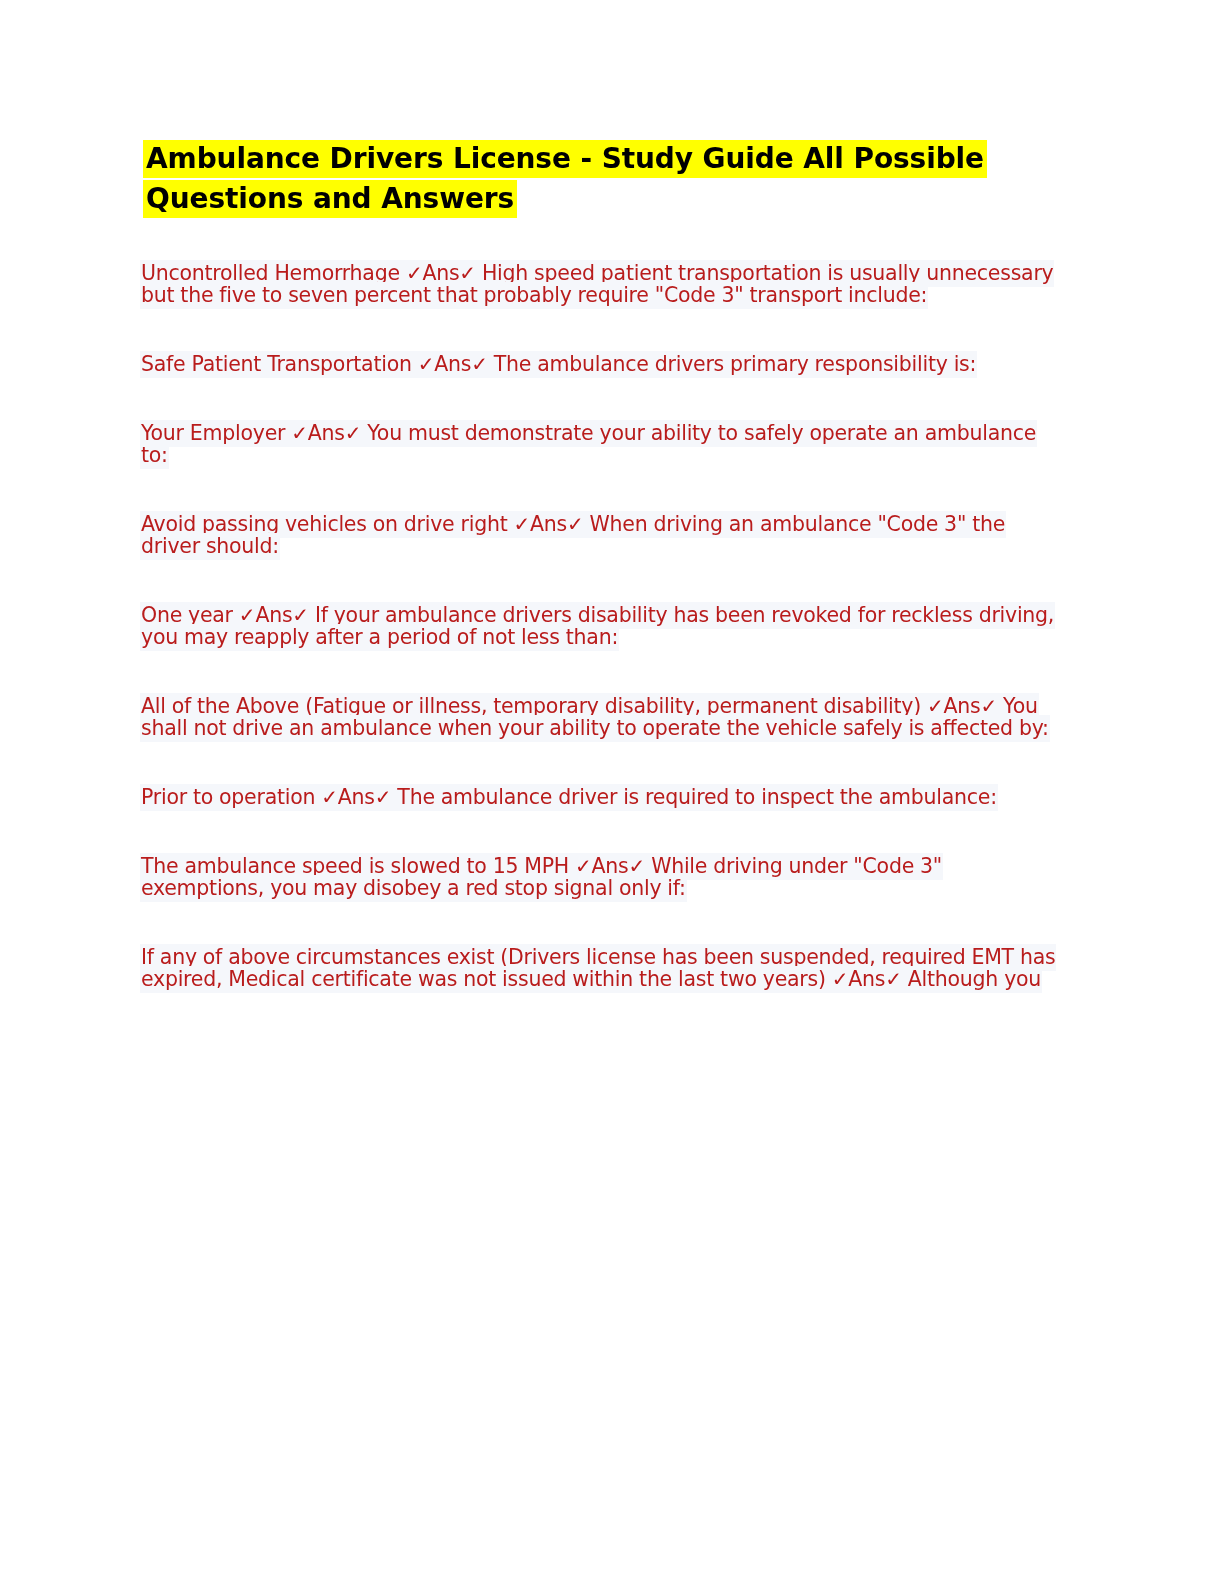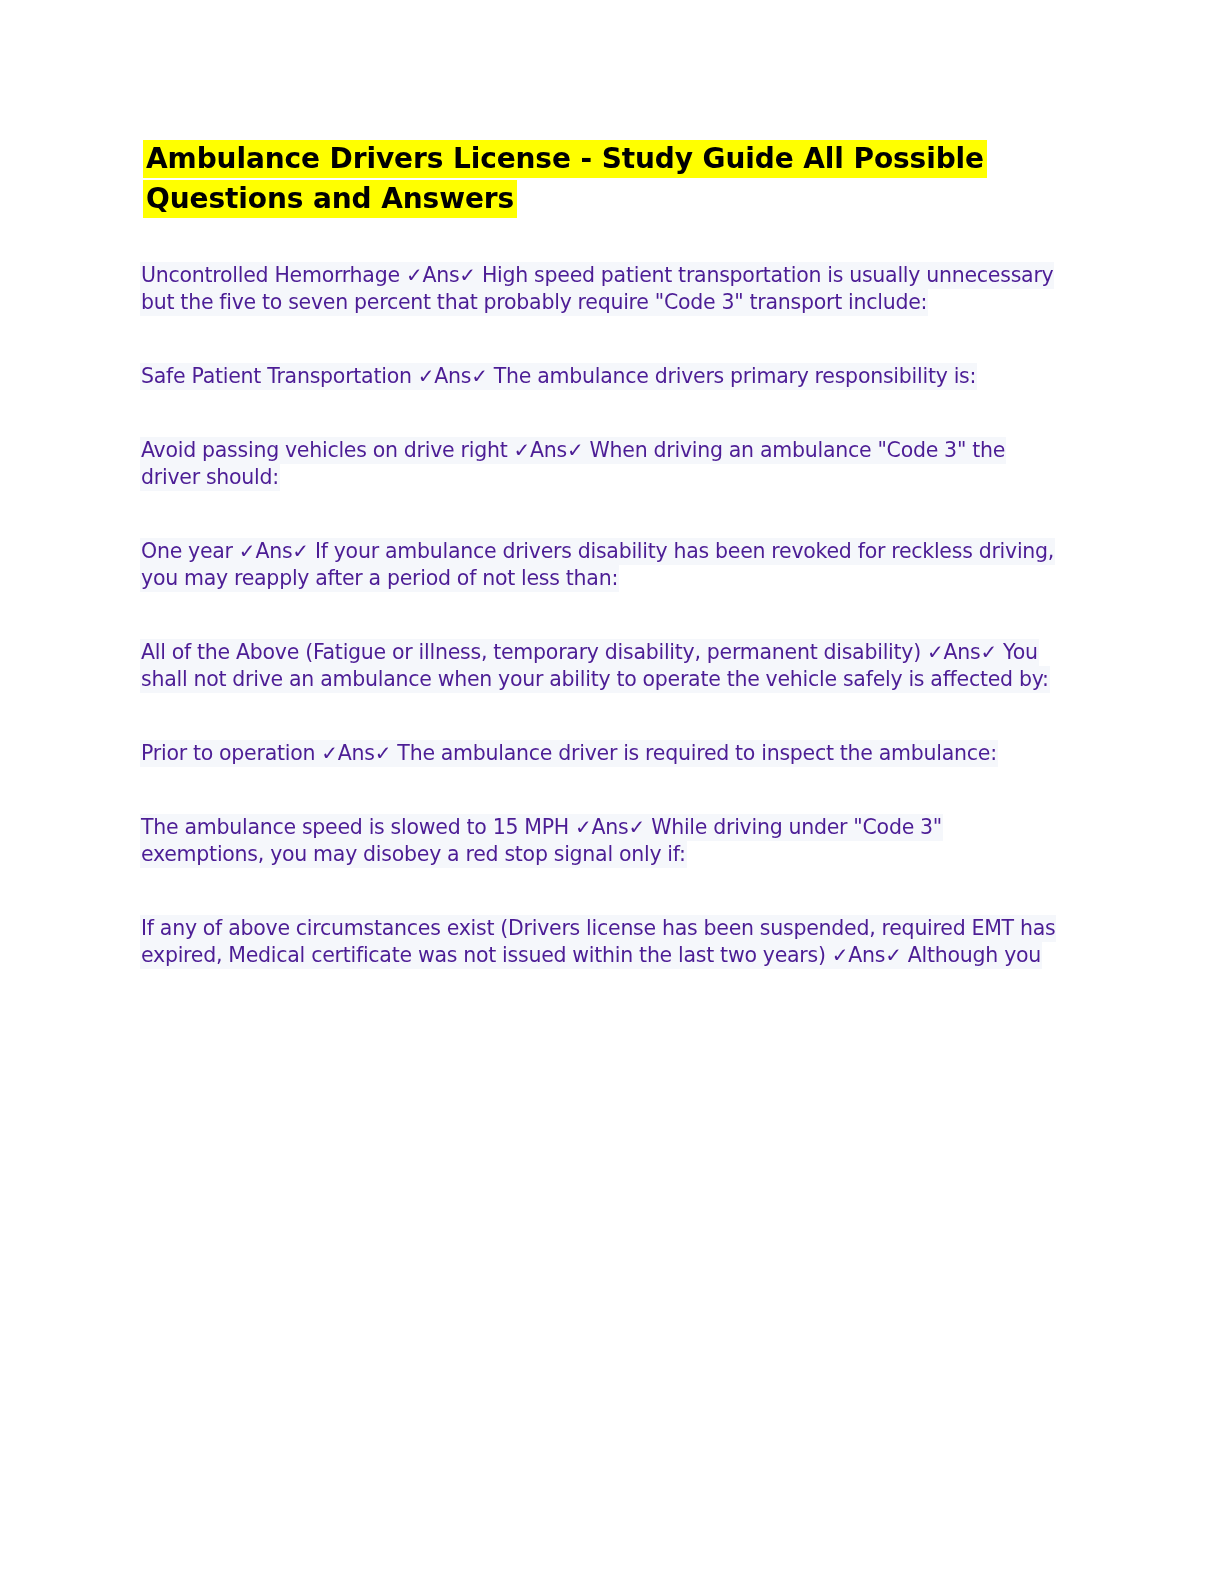--- a/index.html
+++ b/index.html
@@ -50,22 +50,22 @@
     position: absolute;
     left: 140px;
     top: 262px;
     width: 916px;
   }
 
   .qa-para {
     margin: 0 0 47px 0;
     font-family: "DejaVu Sans", sans-serif;
     font-size: 20.5px;
-    line-height: 27px;
-    color: #4c1d95;
+    line-height: 22px;
+    color: #b91c1c;
     text-align: left;
     letter-spacing: -0.25px;
     word-spacing: -0.2px;
   }
   .qa-para:last-child { margin-bottom: 8px; }
 
   .qa-para .txt {
     background-color: #f5f7fb;
     box-decoration-break: clone;
     -webkit-box-decoration-break: clone;
@@ -87,20 +87,21 @@
 <div class="page">
 
   <h1 class="doc-title">
     <span class="hl">Ambulance Drivers License - Study Guide All Possible</span><br>
     <span class="hl">Questions and Answers</span>
   </h1>
 
   <div class="body-block" id="qa-list">
       <p class="qa-para"><span class="txt"><span>Uncontrolled Hemorrhage </span><span class="ansmark"><span class="tick">✓</span><span>Ans</span><span class="tick">✓</span></span><span> High speed patient transportation is usually unnecessary but the five to seven percent that probably require "Code 3" transport include:</span></span></p>
       <p class="qa-para"><span class="txt"><span>Safe Patient Transportation </span><span class="ansmark"><span class="tick">✓</span><span>Ans</span><span class="tick">✓</span></span><span> The ambulance drivers primary responsibility is:</span></span></p>
+      <p class="qa-para"><span class="txt"><span>Your Employer </span><span class="ansmark"><span class="tick">✓</span><span>Ans</span><span class="tick">✓</span></span><span> You must demonstrate your ability to safely operate an ambulance to:</span></span></p>
       <p class="qa-para"><span class="txt"><span>Avoid passing vehicles on drive right </span><span class="ansmark"><span class="tick">✓</span><span>Ans</span><span class="tick">✓</span></span><span> When driving an ambulance "Code 3" the driver should:</span></span></p>
       <p class="qa-para"><span class="txt"><span>One year </span><span class="ansmark"><span class="tick">✓</span><span>Ans</span><span class="tick">✓</span></span><span> If your ambulance drivers disability has been revoked for reckless driving, you may reapply after a period of not less than:</span></span></p>
       <p class="qa-para"><span class="txt"><span>All of the Above (Fatigue or illness, temporary disability, permanent disability) </span><span class="ansmark"><span class="tick">✓</span><span>Ans</span><span class="tick">✓</span></span><span> You shall not drive an ambulance when your ability to operate the vehicle safely is affected by:</span></span></p>
       <p class="qa-para"><span class="txt"><span>Prior to operation </span><span class="ansmark"><span class="tick">✓</span><span>Ans</span><span class="tick">✓</span></span><span> The ambulance driver is required to inspect the ambulance:</span></span></p>
       <p class="qa-para"><span class="txt"><span>The ambulance speed is slowed to 15 MPH </span><span class="ansmark"><span class="tick">✓</span><span>Ans</span><span class="tick">✓</span></span><span> While driving under "Code 3" exemptions, you may disobey a red stop signal only if:</span></span></p>
       <p class="qa-para"><span class="txt"><span>If any of above circumstances exist (Drivers license has been suspended, required EMT has expired, Medical certificate was not issued within the last two years) </span><span class="ansmark"><span class="tick">✓</span><span>Ans</span><span class="tick">✓</span></span><span> Although you</span></span></p>
     </div>
 
 </div>
 

